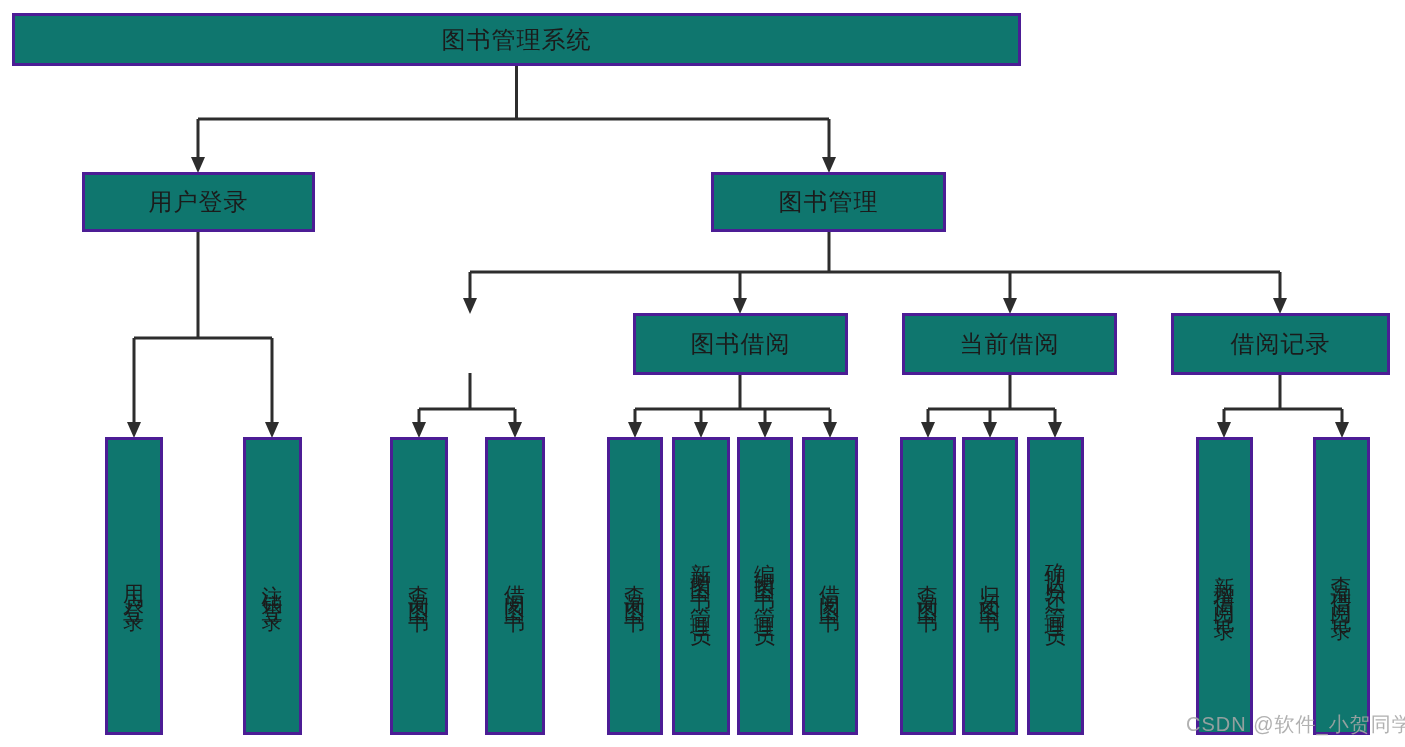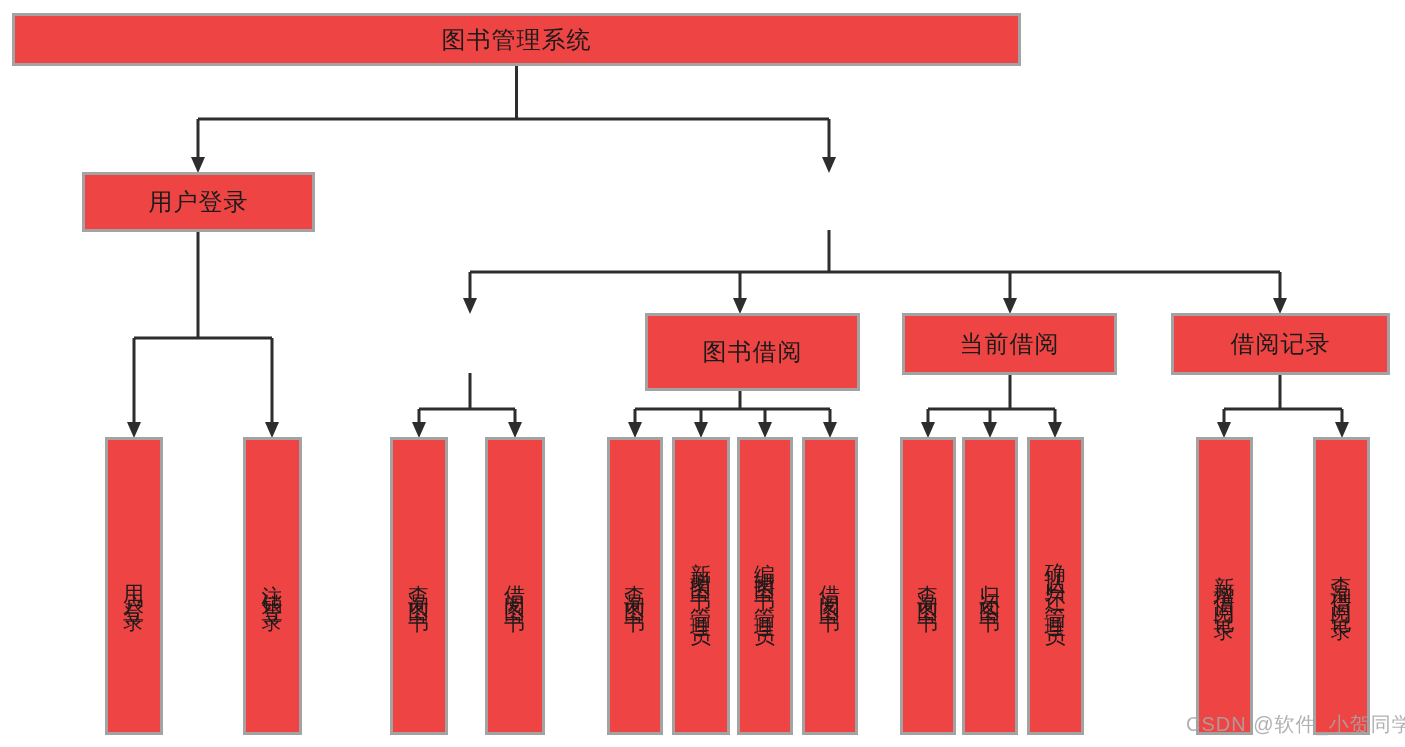--- a/index.html
+++ b/index.html
@@ -10,22 +10,22 @@
     font-family:"Liberation Sans", sans-serif;
     overflow:hidden;
   }
   .connectors {
     position:absolute; left:0; top:0; width:1405px; height:747px;
     pointer-events:none;
   }
   .box {
     position:absolute;
     box-sizing:border-box;
-    border:3px solid #a3a3a3;
-    background:#ef4444;
+    border:3px solid #4c1d95;
+    background:#0f766e;
     display:grid;
     place-items:center;
     color:#1b1b1b;
     font-size:24px;
     letter-spacing:1px;
     z-index:2;
   }
   .vbox span {
     writing-mode:vertical-rl;
     text-orientation:mixed;
@@ -82,22 +82,25 @@
     </g>
   </svg>
 
   <div class="box" style="left:12px; top:13px; width:1009px; height:53px;">
     <span>图书管理系统</span>
   </div>
 
   <div class="box" style="left:82px; top:172px; width:233px; height:60px;">
     <span>用户登录</span>
   </div>
+  <div class="box" style="left:711px; top:172px; width:235px; height:60px;">
+    <span>图书管理</span>
+  </div>
 
-  <div class="box" style="left:633px; top:313px; width:215px; height:78px;margin-left:12px;">
+  <div class="box" style="left:633px; top:313px; width:215px; height:62px;">
     <span>图书借阅</span>
   </div>
   <div class="box" style="left:1171px; top:313px; width:219px; height:62px;">
     <span>借阅记录</span>
   </div>
   <div class="box" style="left:902px; top:313px; width:215px; height:62px;">
     <span>当前借阅</span>
   </div>
 
   <div class="box vbox" style="left:105px; top:437px; width:58px; height:298px;">

